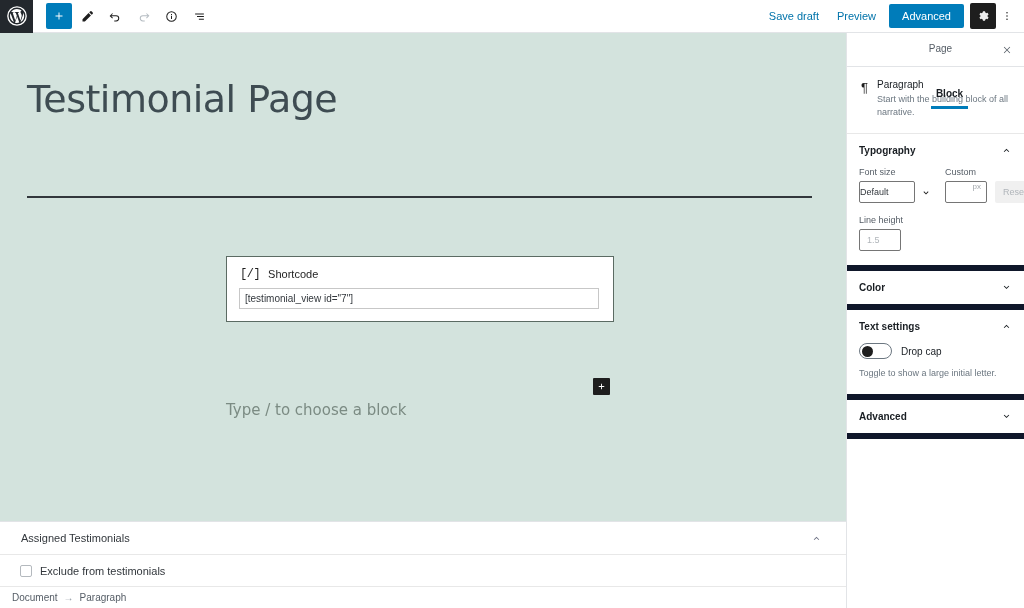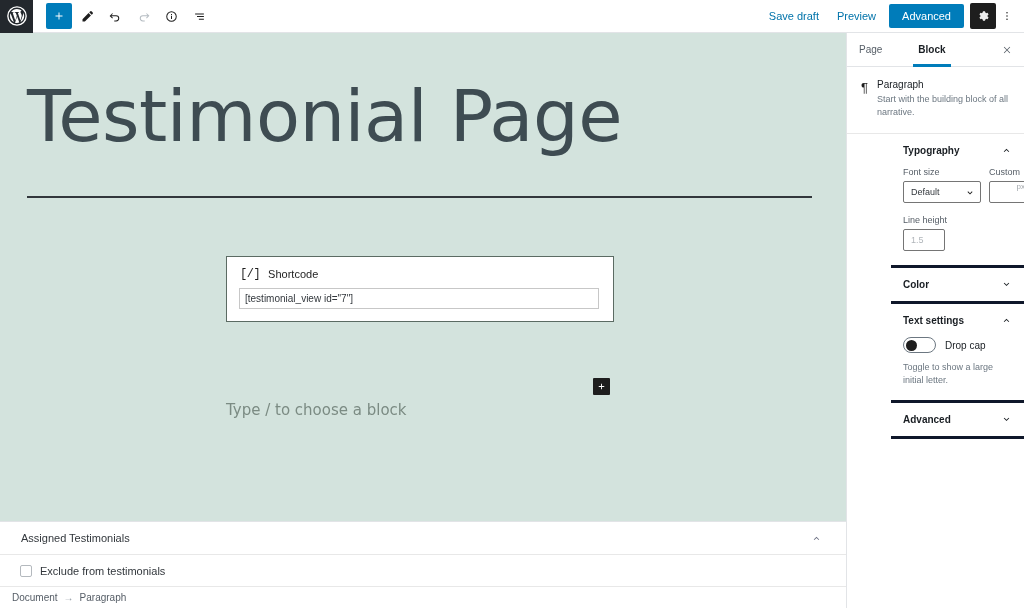--- a/index.html
+++ b/index.html
@@ -57,21 +57,21 @@
   }
   .kebab-btn svg { fill: #1e1e1e; display: block; }
 
   
   .canvas {
     position: absolute; top: 33px; left: 0; width: 846px; height: 488px;
     background: #d3e3dd; overflow: hidden;
   }
   .post-title {
     position: absolute; left: 27px; top: 47px;
-    font-size: 72px; font-weight: 400; color: #3e4c52;
+    font-size: 38px; font-weight: 400; color: #3e4c52;
     letter-spacing: -0.5px; line-height: 1;
     font-family: "DejaVu Sans", sans-serif;
   }
   .title-rule {
     position: absolute; left: 27px; top: 163px; width: 785px; height: 2px;
     background: #32373c;
   }
   
   .shortcode-block {
     position: absolute; left: 226px; top: 223px; width: 388px; height: 66px;
@@ -142,21 +142,21 @@
   .crumb { font-size: 10px; color: #555d66; cursor: pointer; }
   .crumb-sep { font-size: 10px; color: #8f98a1; }
 
   
   .sidebar {
     position: absolute; top: 33px; right: 0; width: 178px; height: 575px;
     background: #ffffff; border-left: 1px solid #e2e4e7;
   }
   .sb-tabs {
     position: relative; height: 34px; display: flex; align-items: center;
-    border-bottom: 1px solid #e2e4e7; padding-left: 10px; gap: 14px;
+    border-bottom: 1px solid #e2e4e7; padding-left: 10px; gap: 14px; flex-direction: column;
   }
   .sb-tab {
     background: none; border: none; cursor: pointer; position: relative;
     font-size: 10px; color: #555d66; padding: 10px 2px 10px 2px;
     font-family: "Liberation Sans", sans-serif; height: 34px;
   }
   .sb-tab.active { color: #191e23; font-weight: 600; margin-left: 18px; }
   .sb-tab.active::after {
     content: ""; position: absolute; left: -3px; right: -3px; bottom: 0;
     height: 3px; background: #007cba;
@@ -166,38 +166,38 @@
     background: none; border: none; cursor: pointer;
     display: flex; align-items: center; justify-content: center;
   }
   .sb-close svg { fill: #555d66; display: block; }
 
   .block-card { display: flex; gap: 9px; padding: 12px 12px 14px 14px; border-bottom: 1px solid #e8e8e8; }
   .block-card-icon { font-size: 13px; color: #1e1e1e; line-height: 1.2; padding-top: 1px; }
   .block-card-name { font-size: 10px; color: #191e23; margin-bottom: 3px; }
   .block-card-desc { font-size: 9px; color: #6c7781; line-height: 1.45; }
 
-  .panel { border-bottom: 3px solid #0f172a; margin-left: 44px; }
+  .panel { border-bottom: 6px solid #0f172a; }
   .panel-head {
     display: flex; align-items: center; justify-content: space-between;
     padding: 11px 12px 11px 12px; cursor: pointer; background: none; border: none;
     width: 100%; font-family: "Liberation Sans", sans-serif;
   }
   .panel-title { font-size: 10px; color: #191e23; font-weight: 600; }
   .panel-head svg { fill: #191e23; display: block; }
   .panel-body { padding: 0 12px 14px 12px; }
 
   .field-row { display: flex; gap: 8px; align-items: flex-end; }
   .field { display: flex; flex-direction: column; }
   .field-label { font-size: 9px; color: #555d66; margin-bottom: 4px; }
   .select-wrap { position: relative; width: 78px; }
   .select-box {
-    width: 78px; height: 22px; border: 1px solid #757575; border-radius: 2px;
+    width: 56px; height: 22px; border: 1px solid #757575; border-radius: 2px;
     background: #fff; font-size: 9px; color: #32373c;
-    display: flex; align-items: center; padding-left: 7px; cursor: pointer;
+    display: flex; align-items: center; cursor: pointer;
   }
   .select-chev { position: absolute; right: 6px; top: 7px; pointer-events: none; }
   .select-chev svg { fill: #1e1e1e; display: block; }
   .custom-input {
     position: relative; width: 42px; height: 22px;
     border: 1px solid #757575; border-radius: 2px; background: #fff;
   }
   .custom-unit {
     position: absolute; right: 5px; top: 0; font-size: 8px; color: #a0a5aa;
   }

